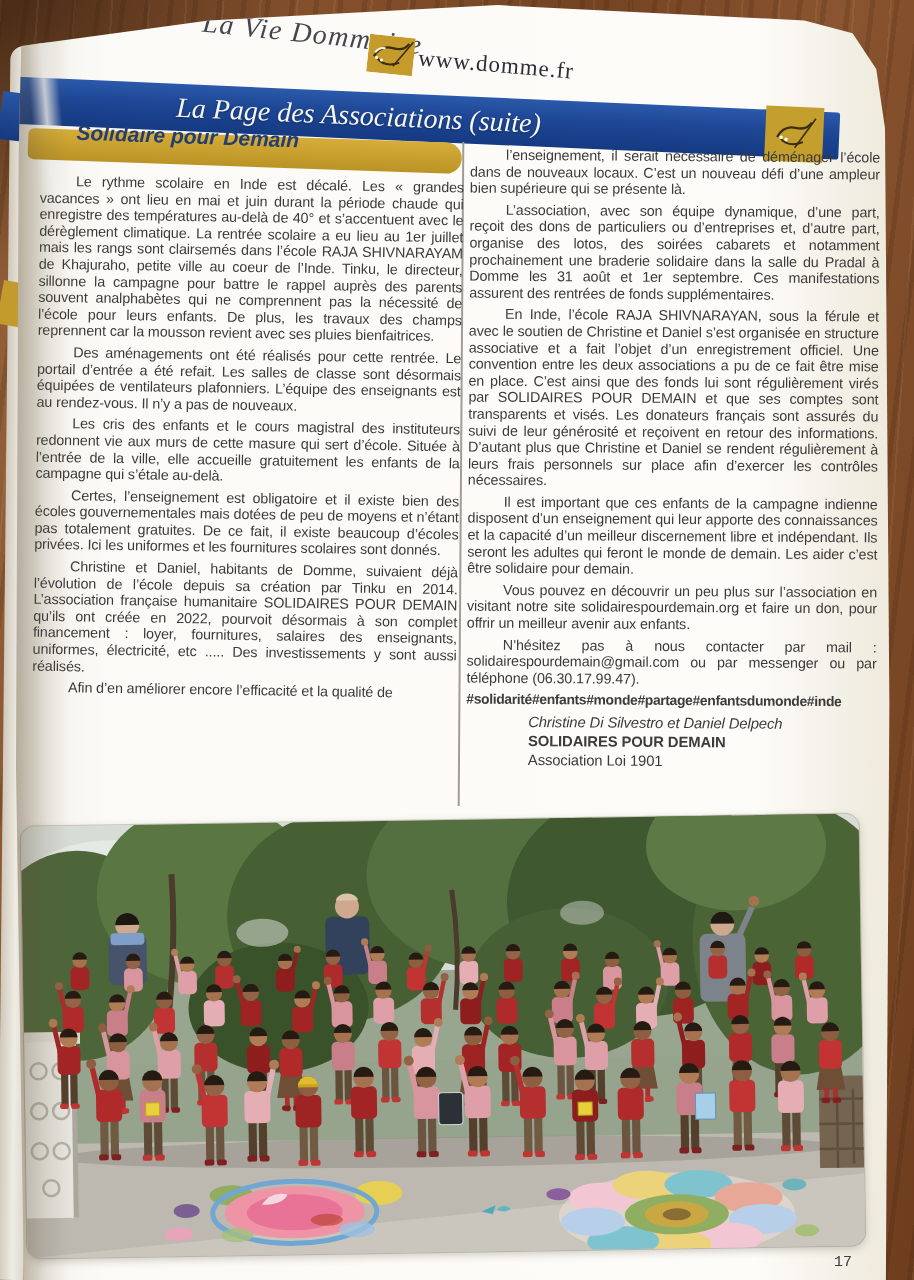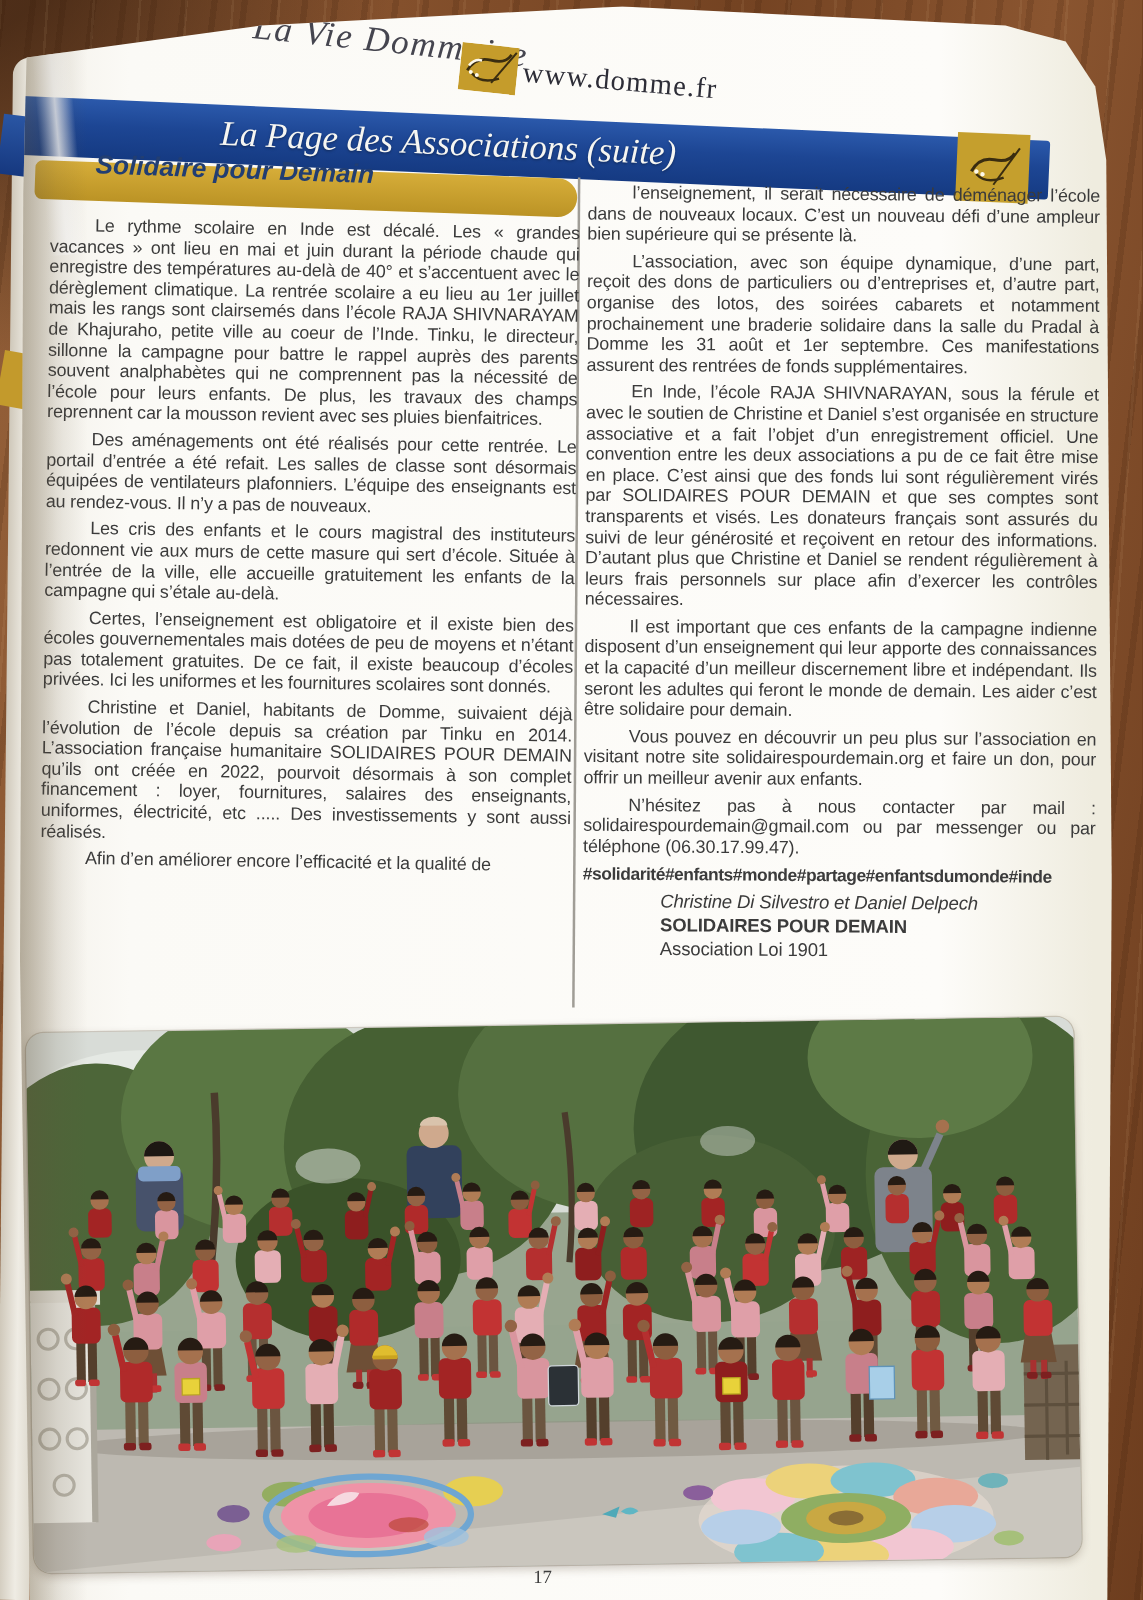--- a/index.html
+++ b/index.html
@@ -91,22 +91,22 @@
   
   .photo{
     position:absolute;left:8px;top:820px;width:838px;height:432px;
     transform:rotate(-0.9deg);border-radius:14px;overflow:hidden;
     box-shadow:0 0 0 1px rgba(90,80,60,.25), 0 3px 8px rgba(60,40,20,.25);
     background:#d5dad4;
   }
   .photo svg{display:block;width:100%;height:100%;}
   
   .page-number{
-    position:absolute;left:0;right:40px;top:1254px;text-align:center;
-    font-family:Liberation Serif, serif;font-size:15px;color:#3c3c3c;
+    position:absolute;left:0;right:40px;top:1254px;text-align:right;
+    font-family:Liberation Mono, monospace;font-size:15px;color:#3c3c3c;
   }
 </style>
 </head>
 <body>
 
 <div class="wood"></div>
 <div class="spine-white"></div>
 <div class="spine-blue"></div>
 <div class="spine-gold"></div>
 

